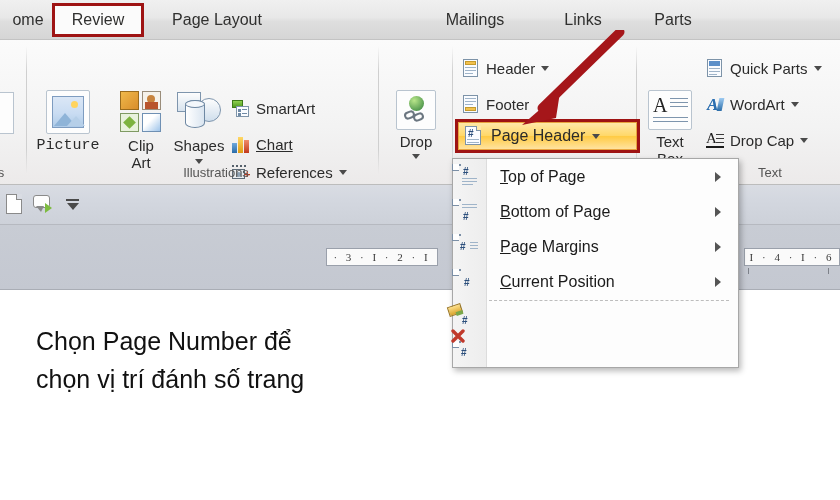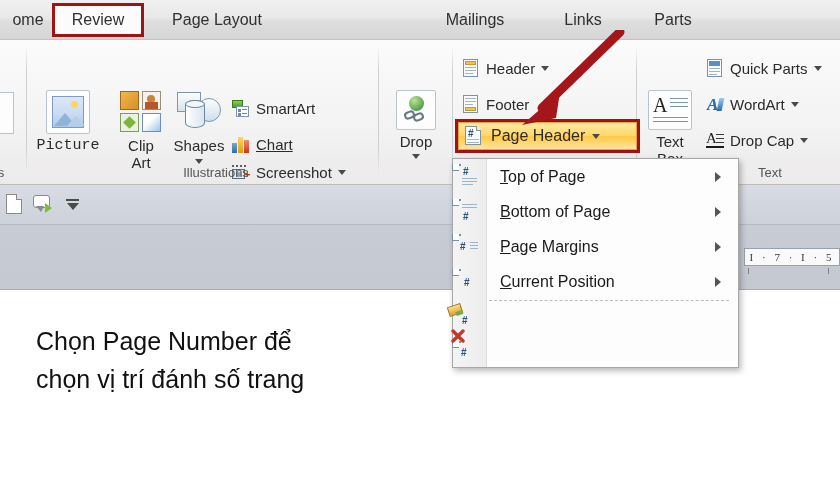--- a/index.html
+++ b/index.html
@@ -202,21 +202,21 @@
       <span>Chart</span>
     </div>
 
     <div class="smallbtn" style="left:232px;top:120px;">
       <span class="si">
         <span style="position:absolute;left:0;top:2px;width:14px;height:2px;border-top:2px dotted #55606b;"></span>
         <span style="position:absolute;left:0;top:6px;width:13px;height:10px;background:#e7ecf1;border:1px solid #5d6b78;"></span>
         <span style="position:absolute;left:4px;top:9px;width:5px;height:5px;border-radius:50%;background:#8fa3b5;"></span>
         <span style="position:absolute;left:12px;top:7px;font-size:11px;color:#c23a1c;font-weight:bold;line-height:9px;">+</span>
       </span>
-      <span>Screenshot</span>
+      <span>References</span>
       <span class="caret-d"></span>
     </div>
 
     <div class="grp-label" style="left:56px;width:320px;">Illustrations</div>
     <div class="grp-sep" style="left:378px;"></div>
 
     <div class="bigbtn" style="left:388px;top:50px;width:56px;">
       <div class="icoframe" style="width:40px;height:40px;">
         <div style="position:absolute;left:12px;top:5px;width:15px;height:15px;border-radius:50%;background:radial-gradient(circle at 35% 30%,#b9e68a,#2f7e3a);"></div>
         <div style="position:absolute;left:7px;top:20px;width:11px;height:8px;border:2px solid #6b7680;border-radius:5px;transform:rotate(-20deg);"></div>
@@ -331,21 +331,22 @@
       <span style="position:absolute;left:3px;top:11px;width:0;height:0;border-left:5px solid transparent;border-right:3px solid transparent;border-top:6px solid #8a8a8a;"></span>
       <span style="position:absolute;left:12px;top:8px;width:0;height:0;border-top:5px solid transparent;border-bottom:5px solid transparent;border-left:7px solid #7dbb3f;"></span>
     </span>
     <span style="position:absolute;left:66px;top:14px;">
       <span style="display:block;width:13px;height:2px;background:#4a4a4a;margin-bottom:2px;"></span>
       <span style="display:block;width:0;height:0;border-left:6px solid transparent;border-right:6px solid transparent;border-top:7px solid #4a4a4a;margin-left:1px;"></span>
     </span>
   </div>
 
   <div class="rulerband"></div>
-  <div class="ruler" style="left:744px;width:96px;">I · 7 · I · 5</div>
+  <div class="ruler" style="left:326px;width:112px;">· 3 · I · 2 · I</div>
+  <div class="ruler" style="left:744px;width:96px;">I · 4 · I · 6</div>
   <div style="position:absolute;left:748px;top:268px;width:1px;height:6px;background:#7d8189;"></div>
   <div style="position:absolute;left:828px;top:268px;width:1px;height:6px;background:#7d8189;"></div>
 
   <div class="docarea">
     <div class="vn-text">
       <div>Chọn Page Number để</div>
       <div>chọn vị trí đánh số trang</div>
     </div>
   </div>
 

